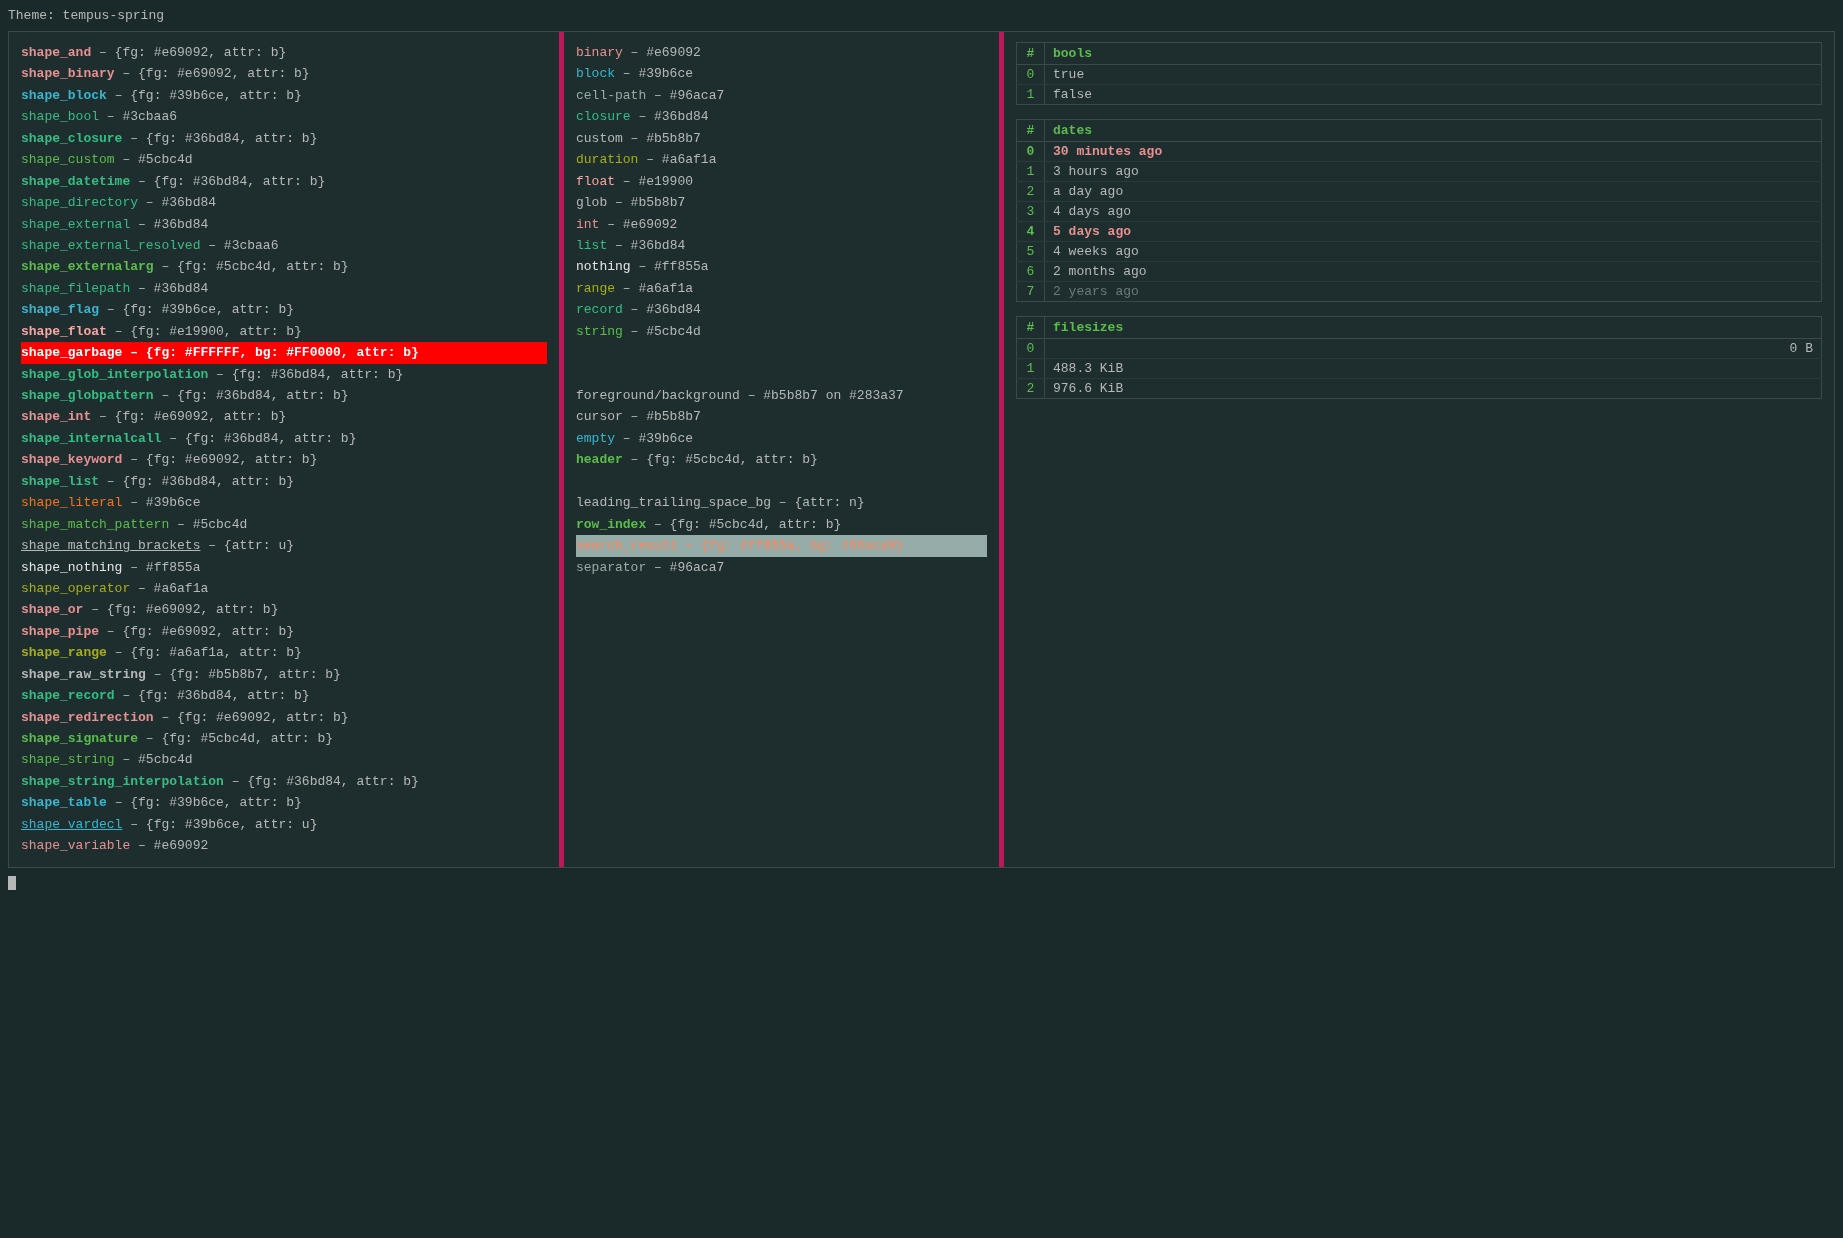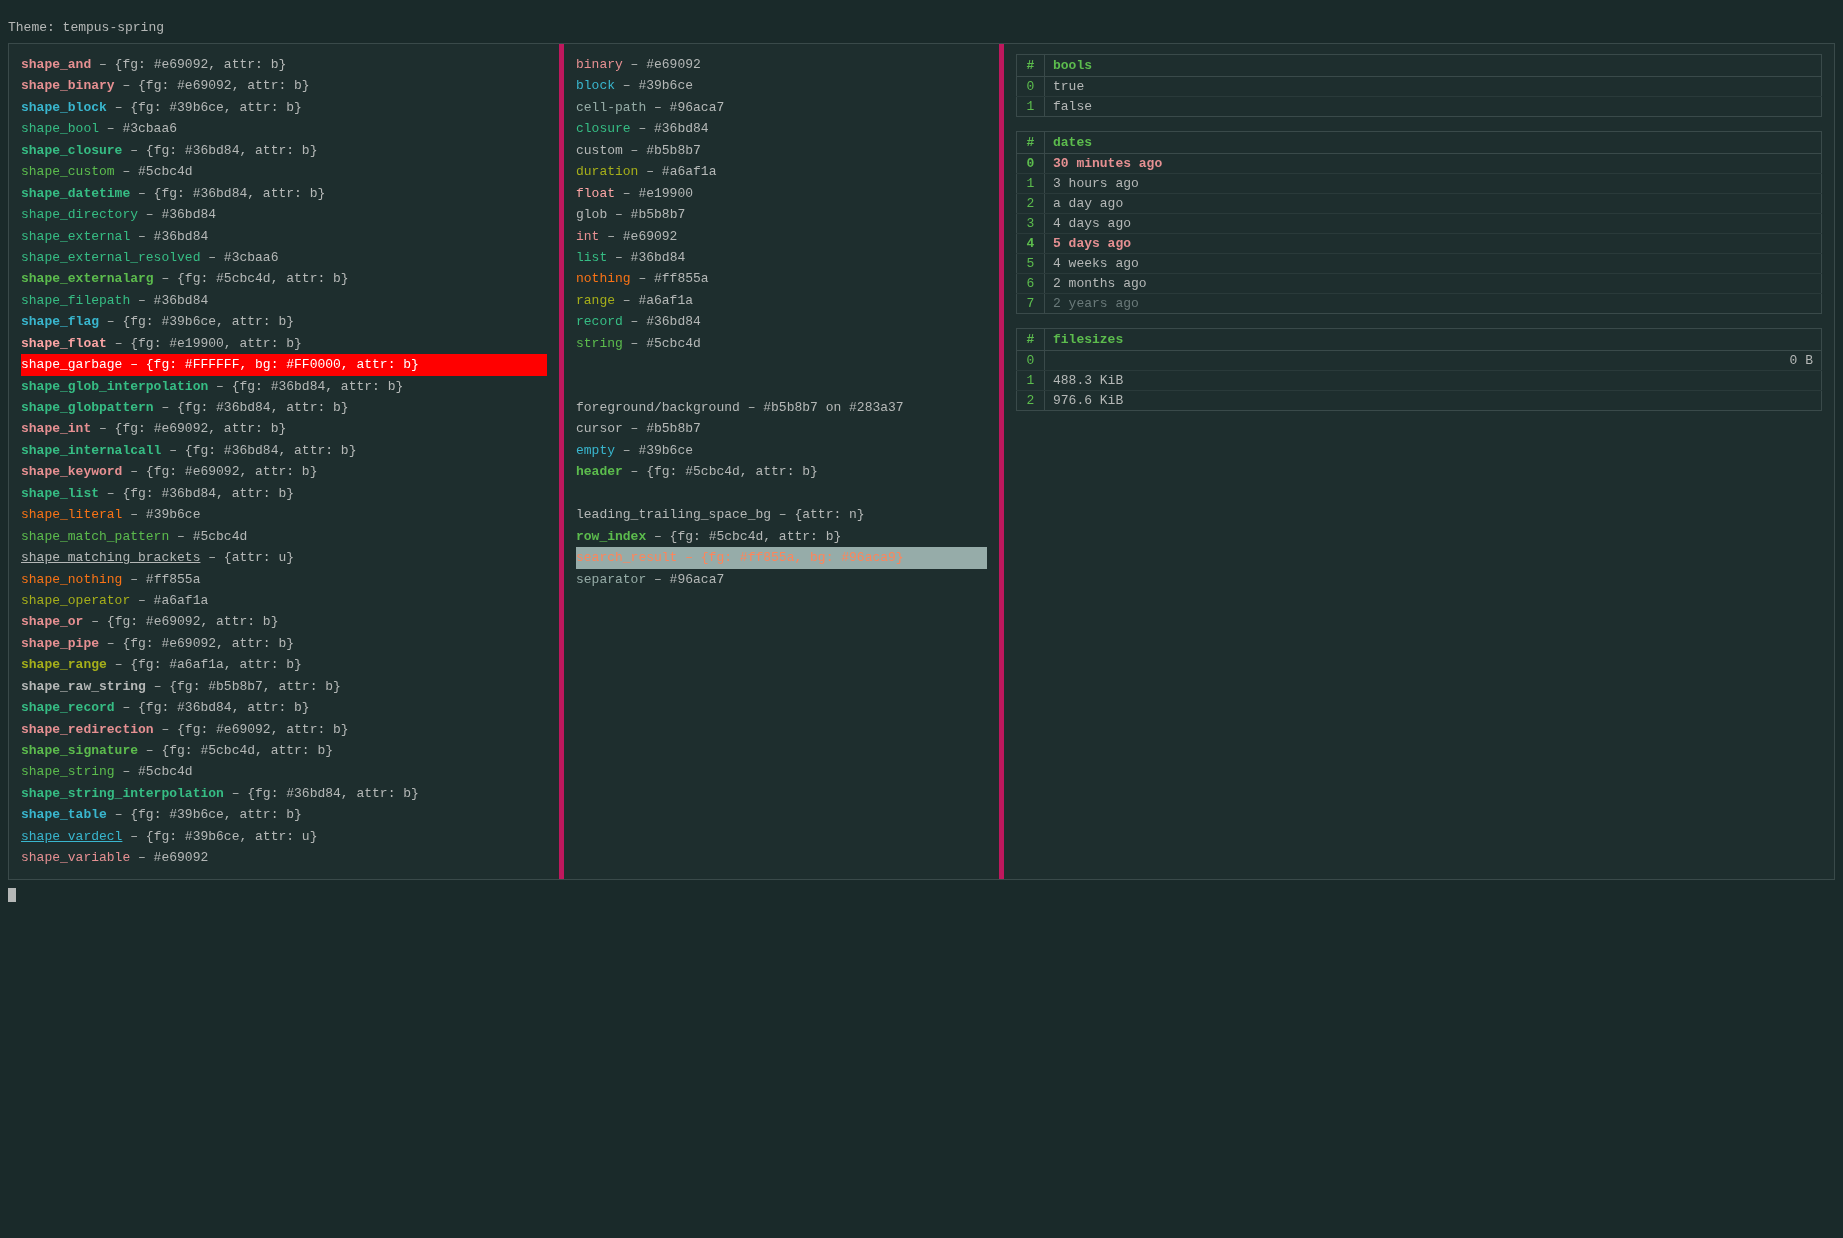--- a/index.html
+++ b/index.html
@@ -7,21 +7,20 @@
       background: #1a2a2a;
       font-family: 'Courier New', Courier, monospace;
       font-size: 13px;
       color: #b5b8b7;
       padding: 8px;
     }
     .theme-title {
       color: #b5b8b7;
       margin-bottom: 8px;
       font-size: 13px;
-      margin-top: 12px;
     }
     .main-container {
       display: flex;
       gap: 0;
       border: 1px solid #3a4a4a;
       background: #1e2e2e;
     }
     .col {
       padding: 10px 12px;
       border-right: 5px solid #be185d;
@@ -37,28 +36,28 @@
       line-height: 1.65;
       white-space: nowrap;
     }
     .teal { color: #36bd84; }
     .orange { color: #e69092; }
     .cyan { color: #39b6ce; }
     .green { color: #5cbc4d; }
     .blue-gray { color: #96aca7; }
     .yellow { color: #a6af1a; text-align: right; }
     .red-float { color: #fca5a5; }
-    .nothing-color { color: #f97316; }
+    .nothing-color { color: #e5e5e5; }
     .raw-string-color { color: #b5b8b7; }
     .bold { font-weight: bold; }
     .underline { text-decoration: underline; }
     .garbage-line {
       background: #FF0000;
       color: #FFFFFF;
-      font-weight: normal;
+      font-weight: bold;
       display: inline-block;
       width: 100%;
     }
     .search-result-line {
       background: #96aca9;
       color: #ff855a;
       display: inline-block;
       width: 100%;
     }
 

